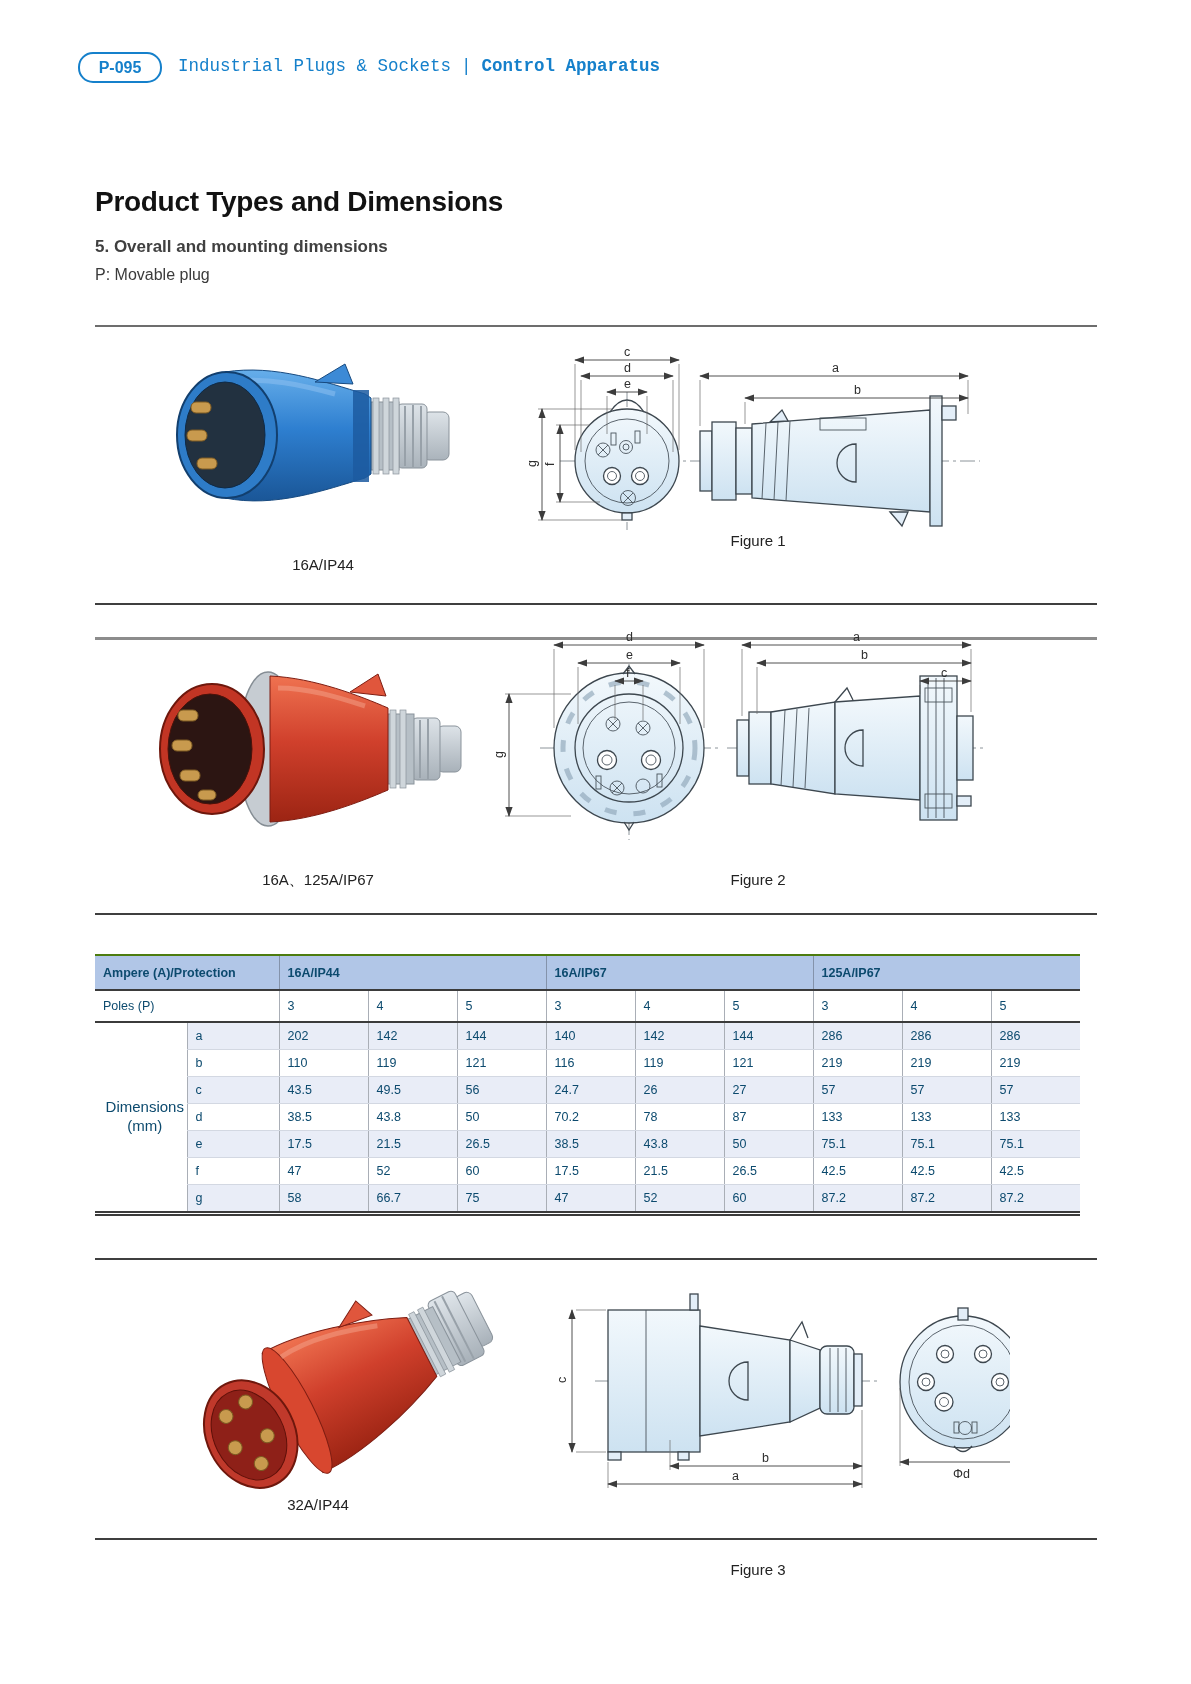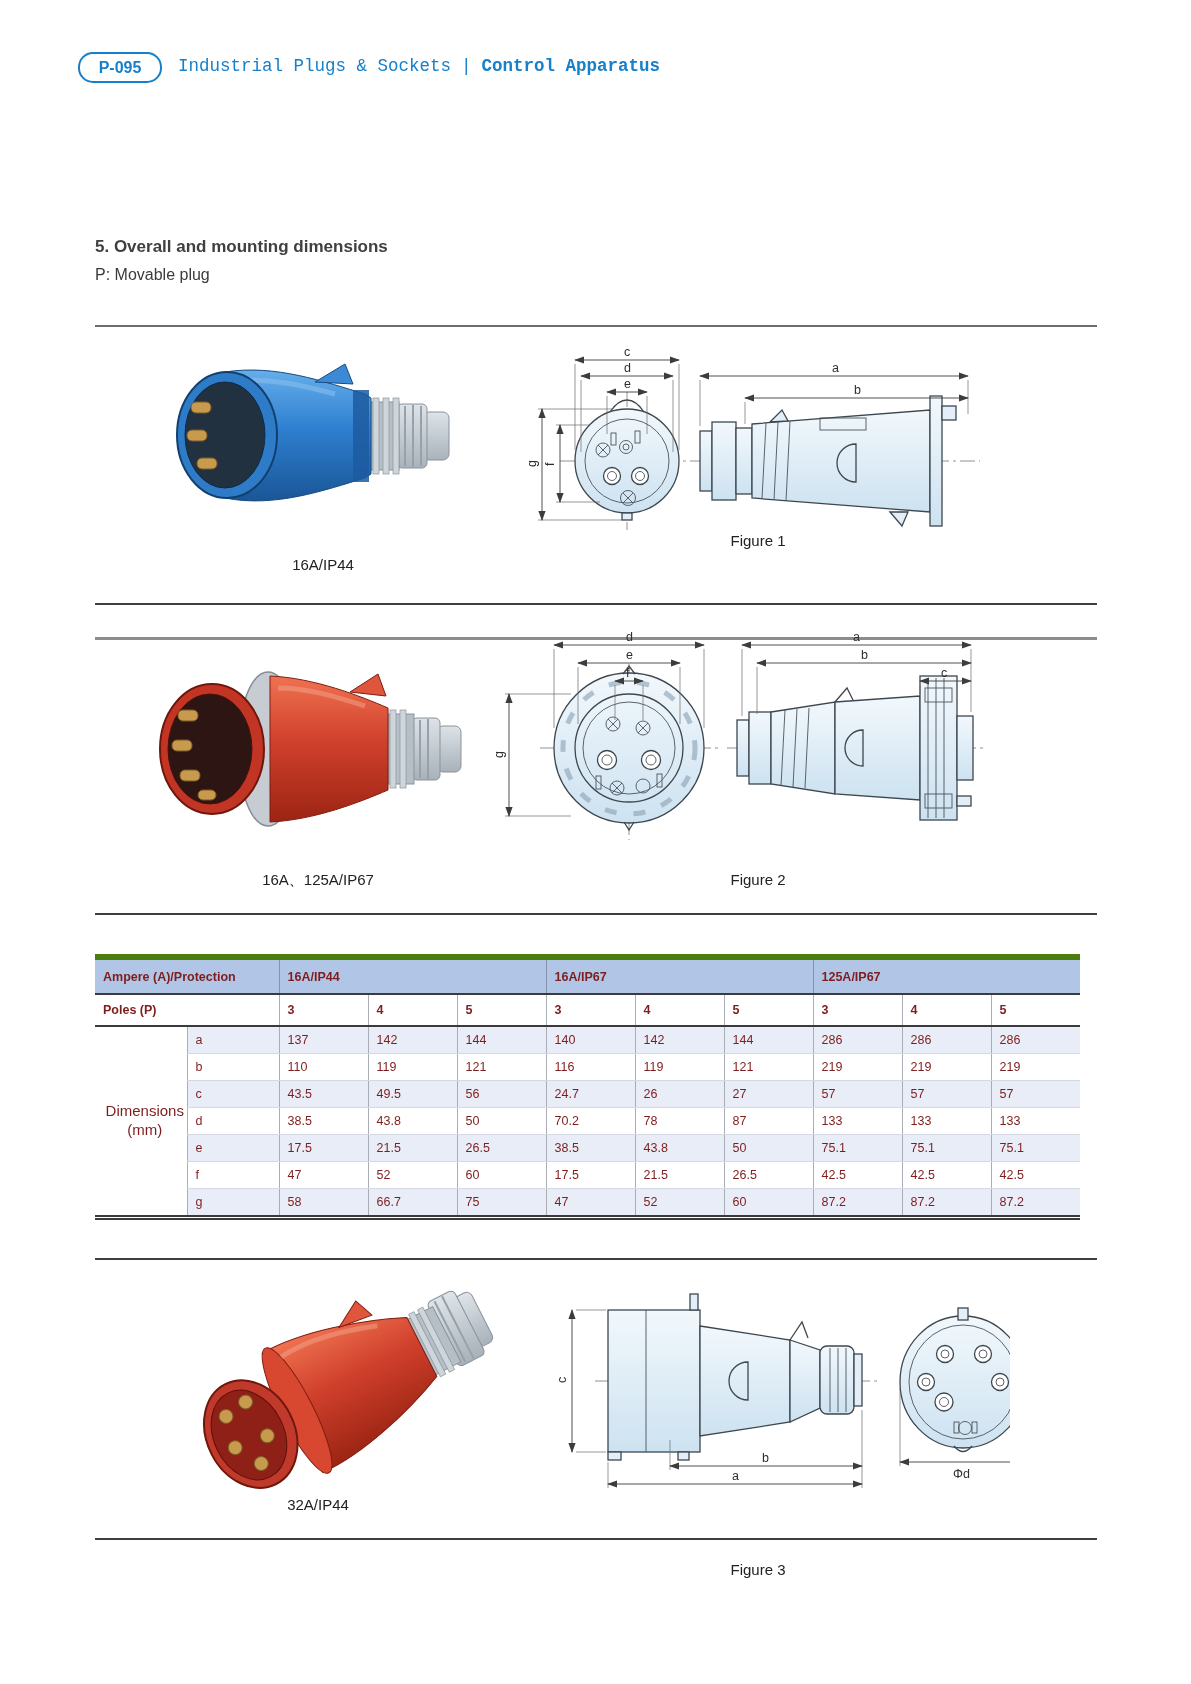--- a/index.html
+++ b/index.html
@@ -17,26 +17,26 @@
   .title{position:absolute;left:95px;top:186px;font-size:28px;font-weight:bold;color:#121212;letter-spacing:-0.3px;}
   .subtitle{position:absolute;left:95px;top:237px;font-size:17px;font-weight:bold;color:#404040;}
   .note{position:absolute;left:95px;top:266px;font-size:16px;color:#3b3b3b;text-align:center;}
 
   .hr{position:absolute;left:95px;width:1002px;background:#3f3f3f;}
 
   .caption{position:absolute;font-size:15px;color:#222;text-align:center;}
 
   
   table.spec{position:absolute;left:95px;top:954px;width:985px;border-collapse:collapse;
-             table-layout:fixed;border-top:6px solid #4d7c0f;border-bottom:5px double #3b3b3b;
-             font-size:12.5px;color:#7f1d1d;}
+             table-layout:fixed;border-top:2px solid #4d7c0f;border-bottom:5px double #3b3b3b;
+             font-size:12.5px;color:#0c4a6e;}
   table.spec td{padding:0 0 0 8px;vertical-align:middle;overflow:hidden;}
   tr.ghead td{background:#b1c6e7;font-weight:bold;height:33px;border-bottom:2px solid #3b3b3b;}
   tr.ghead td.grp{border-left:1px solid #8493ab;}
-  tr.poles td{height:30px;font-weight:bold;border-bottom:2.5px solid #3b3b3b;}
+  tr.poles td{height:30px;font-weight:normal;border-bottom:2.5px solid #3b3b3b;}
   tr.poles td.v{border-left:1px solid #a9aeb6;}
   tr.dr td{height:26px;}
   tr.dr td.v,tr.dr td.dimletter{border-left:1px solid #a9aeb6;border-bottom:1px solid #d3d8e2;}
   tr.dr.shade td.v,tr.dr.shade td.dimletter{background:#e9edf7;}
   tr.dr td.dimslabel{background:#fff;font-size:15px;line-height:1.25;text-align:center;}
   tr.dr.last td{border-bottom:none;}
 
   
   svg text.dlab{font-family:"Liberation Sans",sans-serif;font-size:12.5px;fill:#2e2e2e;}
   svg .ol{stroke:#3d474f;stroke-width:1.3;fill:none;}
@@ -49,20 +49,21 @@
 </head>
 <body>
 
 <div id="page">
 
   <div class="pill">P-095</div>
   <div class="nav">
     <span>Industrial Plugs &amp; Sockets</span><span class="sep">|</span><span class="sect">Control Apparatus</span>
   </div>
 
+  <div class="title">Product Types and Dimensions</div>
   <div class="subtitle">5. Overall and mounting dimensions</div>
   <div class="note">P: Movable plug</div>
 
   <div class="hr" style="top:325px;height:2px;background:#6d6d6d;"></div>
 
   <svg style="position:absolute;left:165px;top:342px;" width="290" height="190" viewBox="0 0 290 190">
     <defs>
       <linearGradient id="pb1" x1="0" y1="0" x2="0" y2="1">
         <stop offset="0" stop-color="#66aeea"></stop>
           <stop offset="0.45" stop-color="#2e7fd0"></stop>
@@ -337,21 +338,21 @@
       <td class="v">3</td>
       <td class="v">4</td>
       <td class="v">5</td>
       <td class="v">3</td>
       <td class="v">4</td>
       <td class="v">5</td>
     </tr>
     <tr class="dr shade">
       <td rowspan="7" class="dimslabel">Dimensions (mm)</td>
       <td class="dimletter">a</td>
-      <td class="v">137</td>
+      <td class="v">202</td>
       <td class="v">142</td>
       <td class="v">144</td>
       <td class="v">140</td>
       <td class="v">142</td>
       <td class="v">144</td>
       <td class="v">286</td>
       <td class="v">286</td>
       <td class="v">286</td>
     </tr>
     <tr class="dr">

